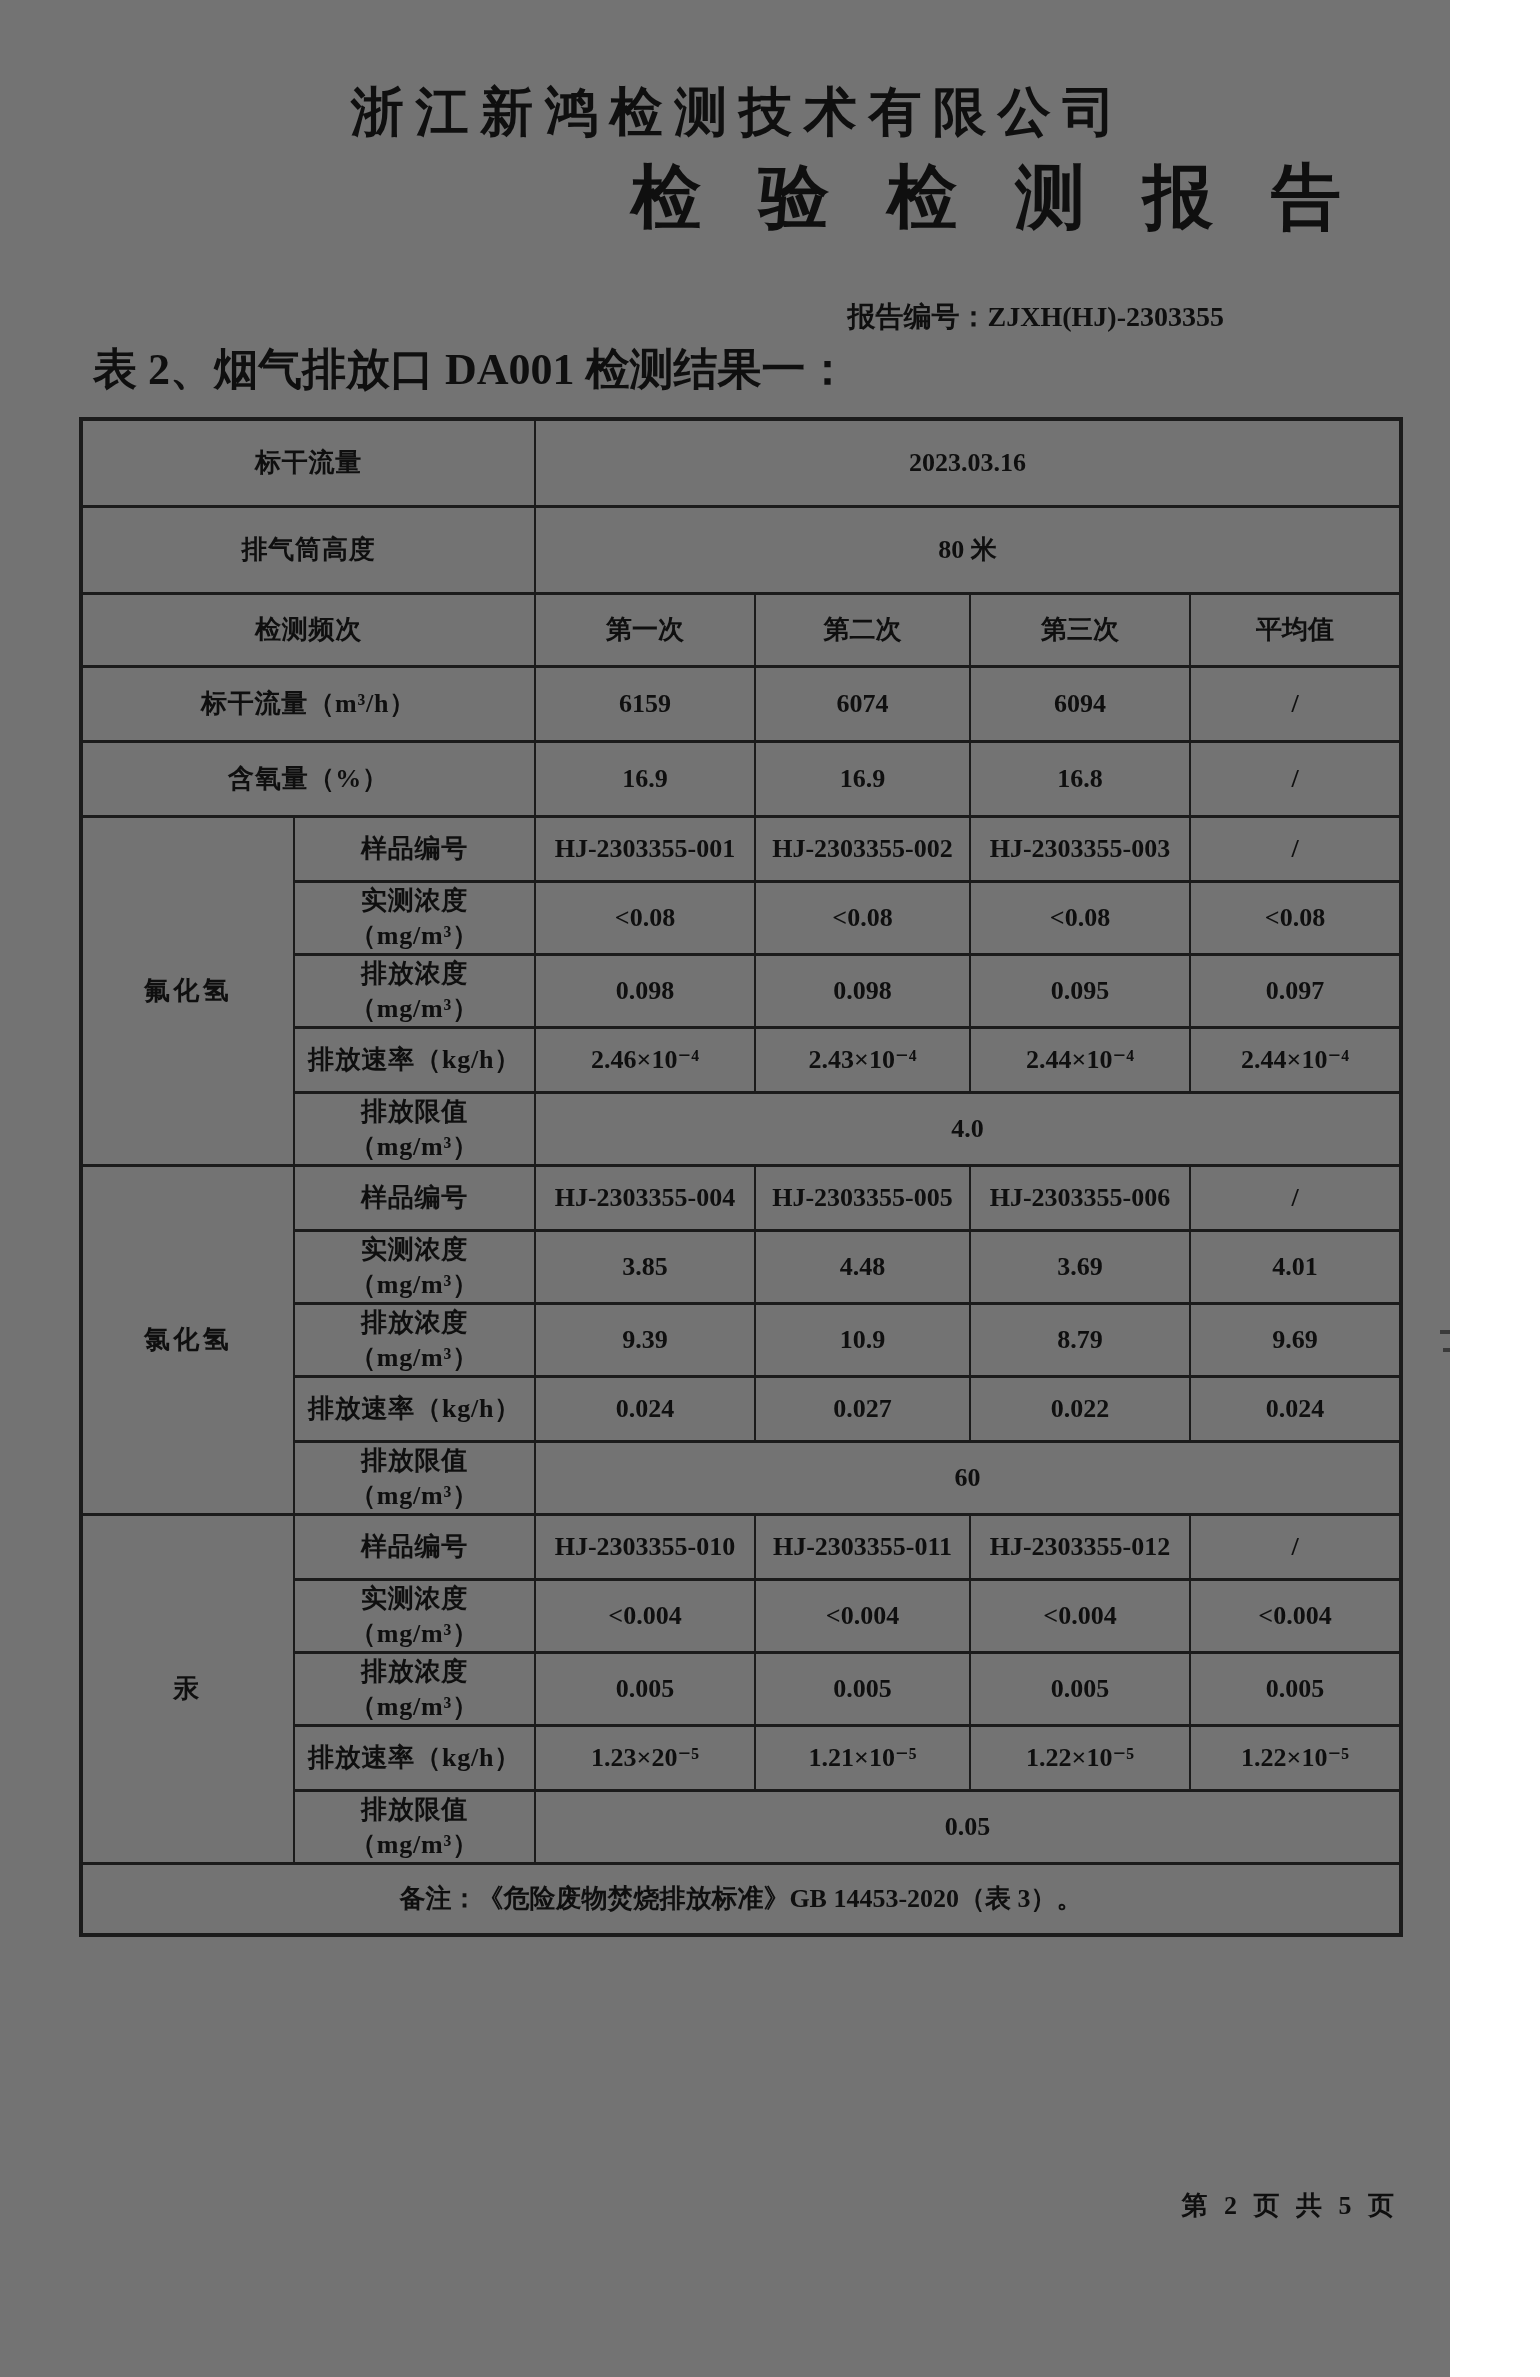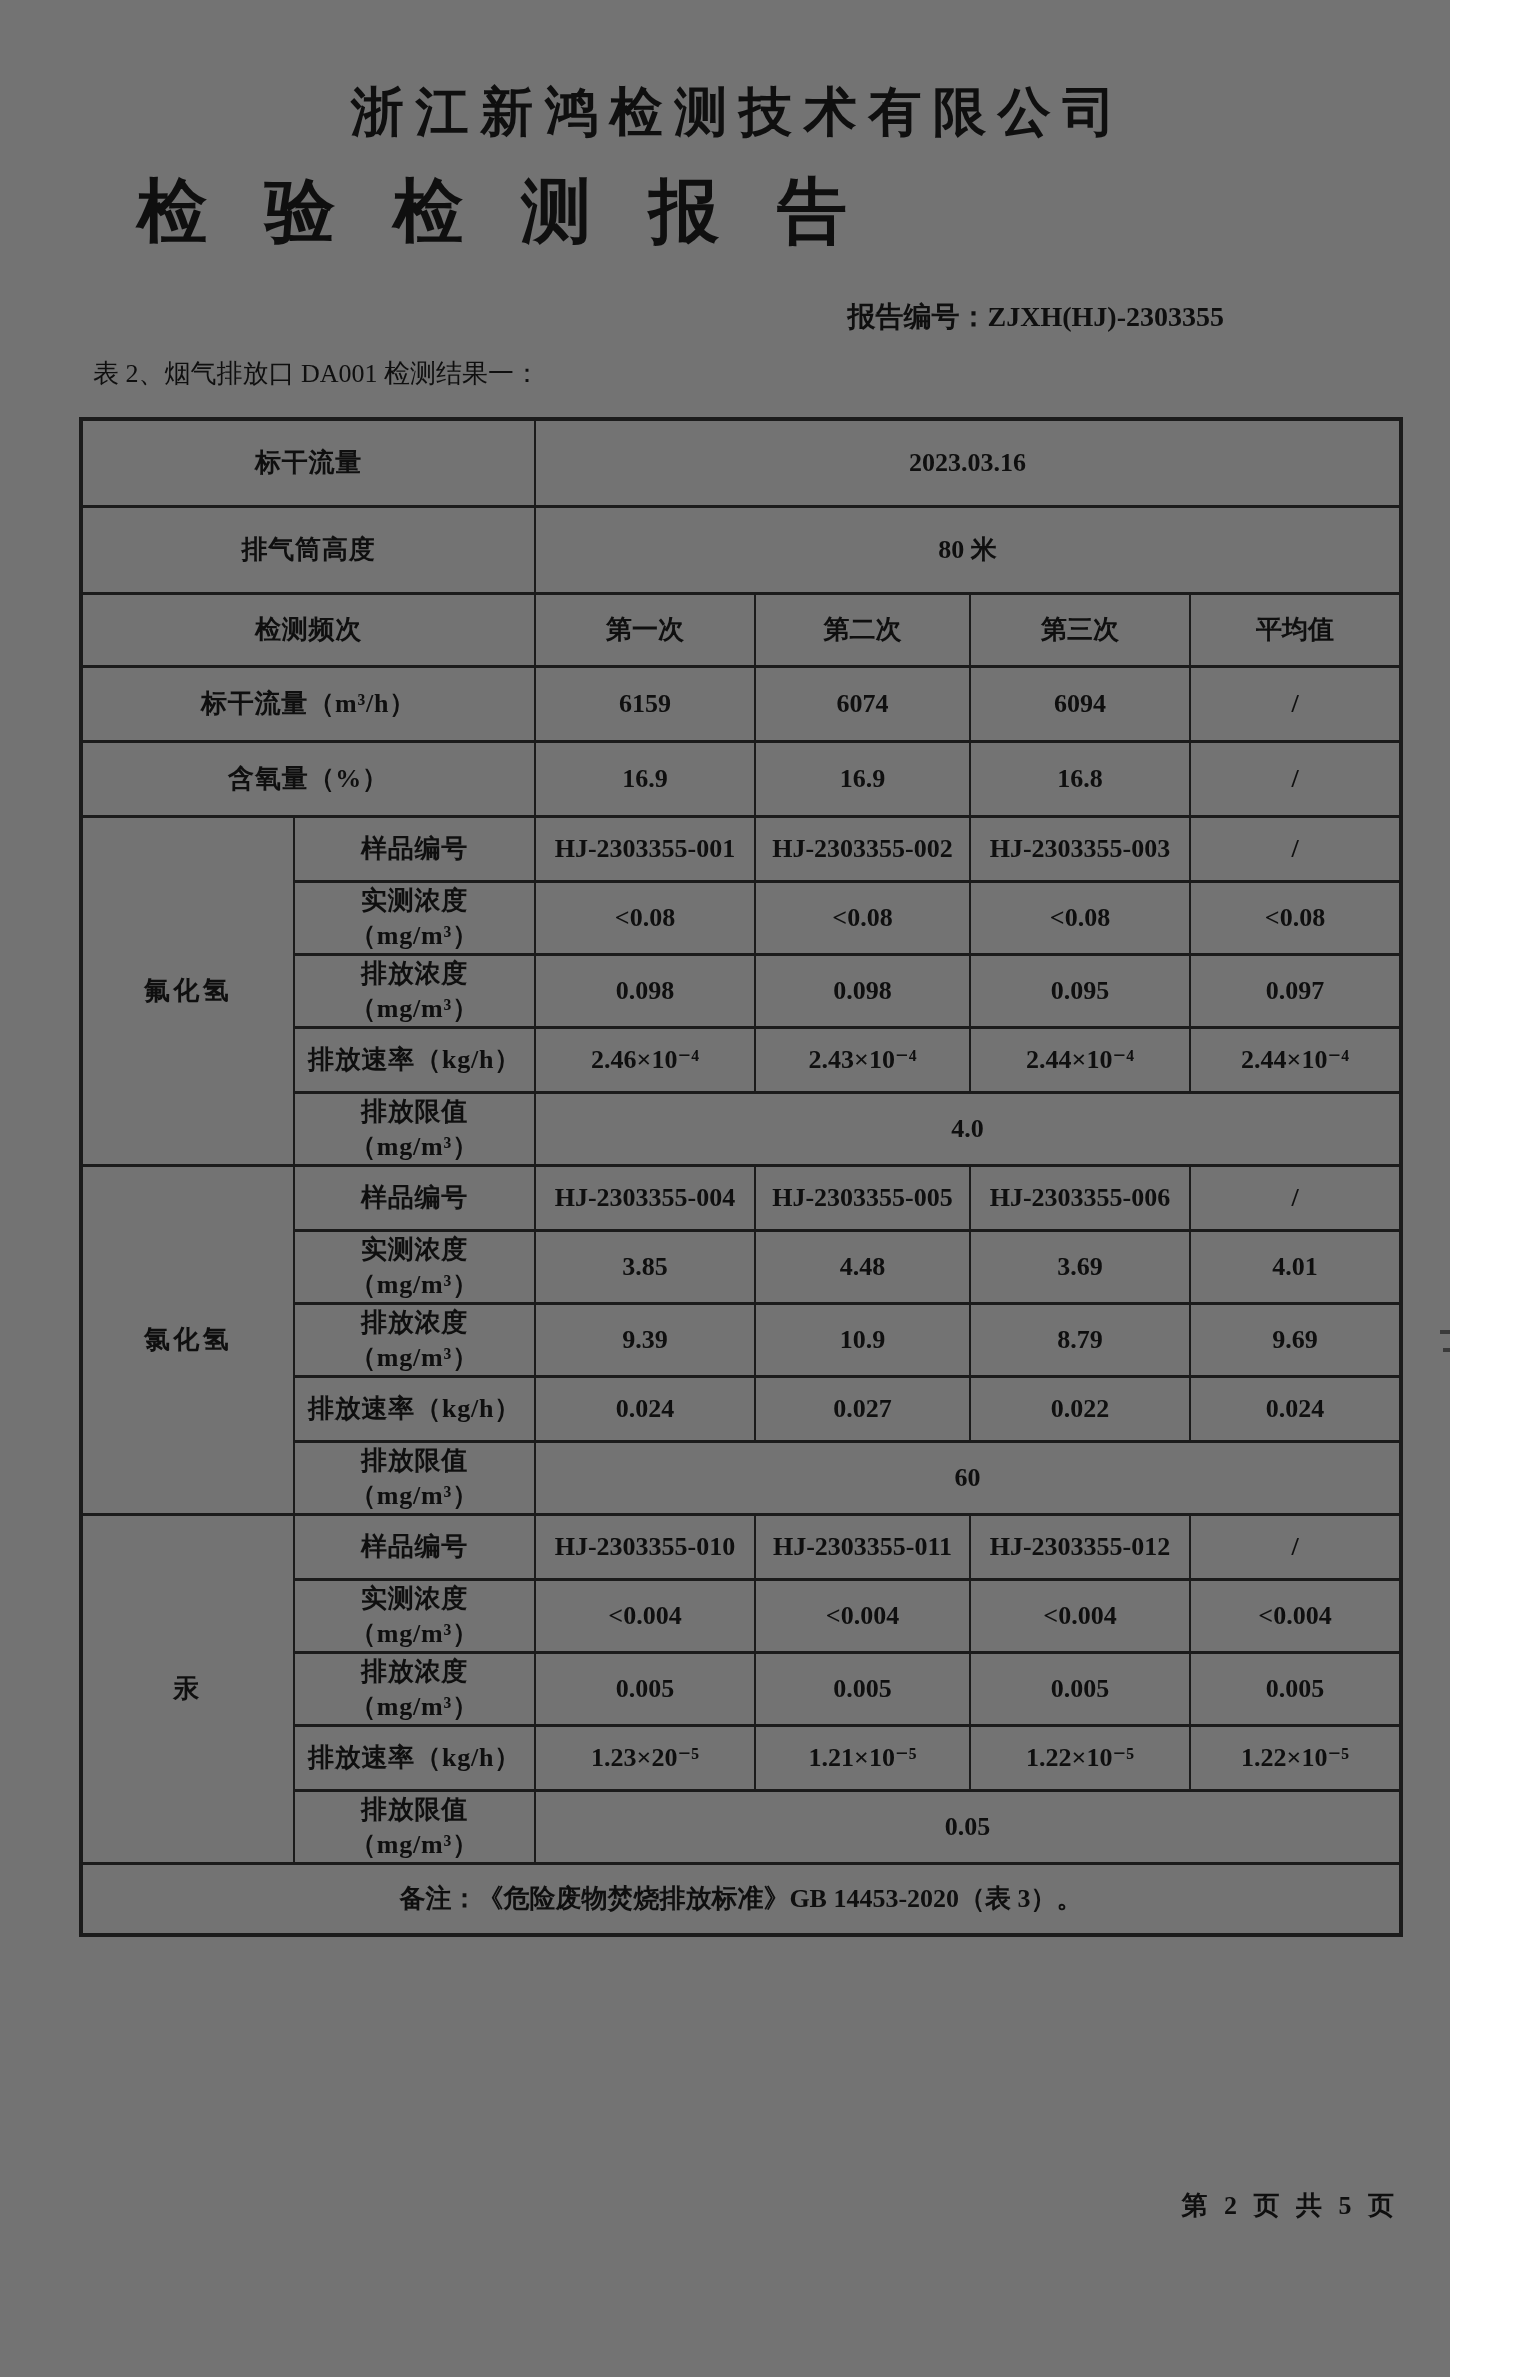--- a/index.html
+++ b/index.html
@@ -12,35 +12,35 @@
     overflow:hidden;
   }
   .company{
     position:absolute;top:77px;left:79px;width:1320px;
     text-align:center;
     font-size:53px;font-weight:bold;
     letter-spacing:11.7px;
     white-space:nowrap;
   }
   .title{
-    position:absolute;top:165px;left:79px;width:1320px;
-    text-align:left;
+    position:absolute;top:151px;left:79px;width:1320px;
+    text-align:right;
     font-size:70px;font-weight:bold;
     letter-spacing:58px;
     text-indent:58px;
     white-space:nowrap;
   }
   .report-no{
     position:absolute;top:298px;right:226px;
     font-size:28px;font-weight:bold;
     white-space:nowrap;
   }
   .caption{
-    position:absolute;top:356px;left:93px;
-    font-size:26px;font-weight:normal;
+    position:absolute;top:340px;left:93px;
+    font-size:44px;font-weight:bold;
     white-space:nowrap;
   }
   table.results{
     position:absolute;top:417px;left:79px;
     width:1320px;
     border-collapse:collapse;
     table-layout:fixed;
     border:4.2px solid #1b1b1b;
   }
   table.results td{

